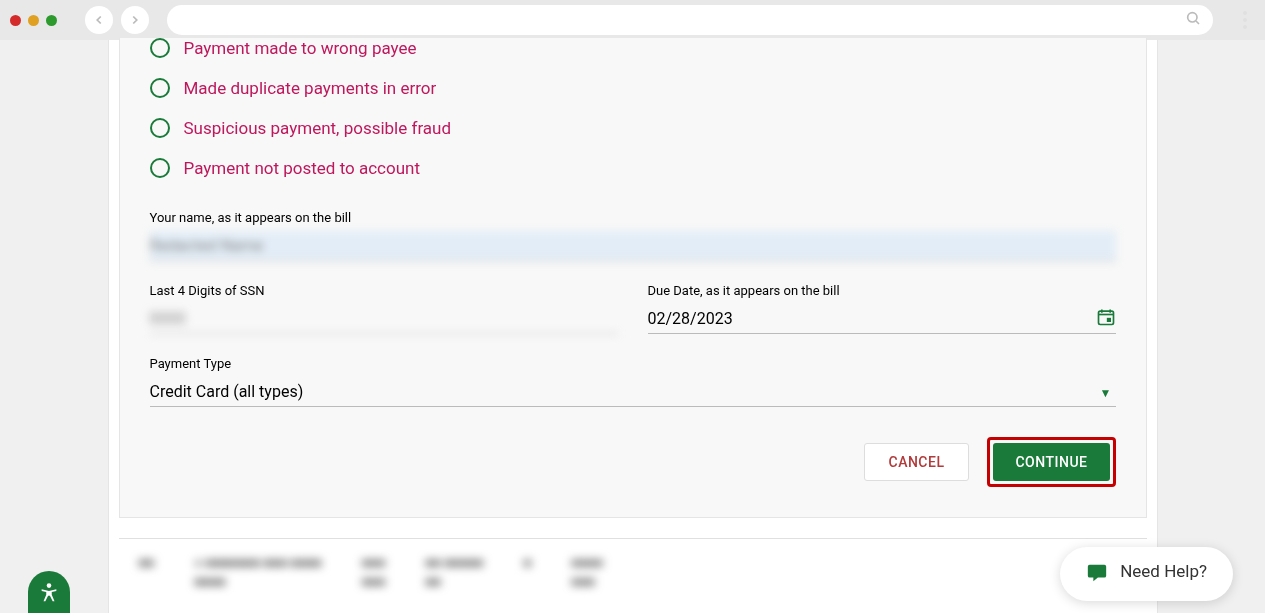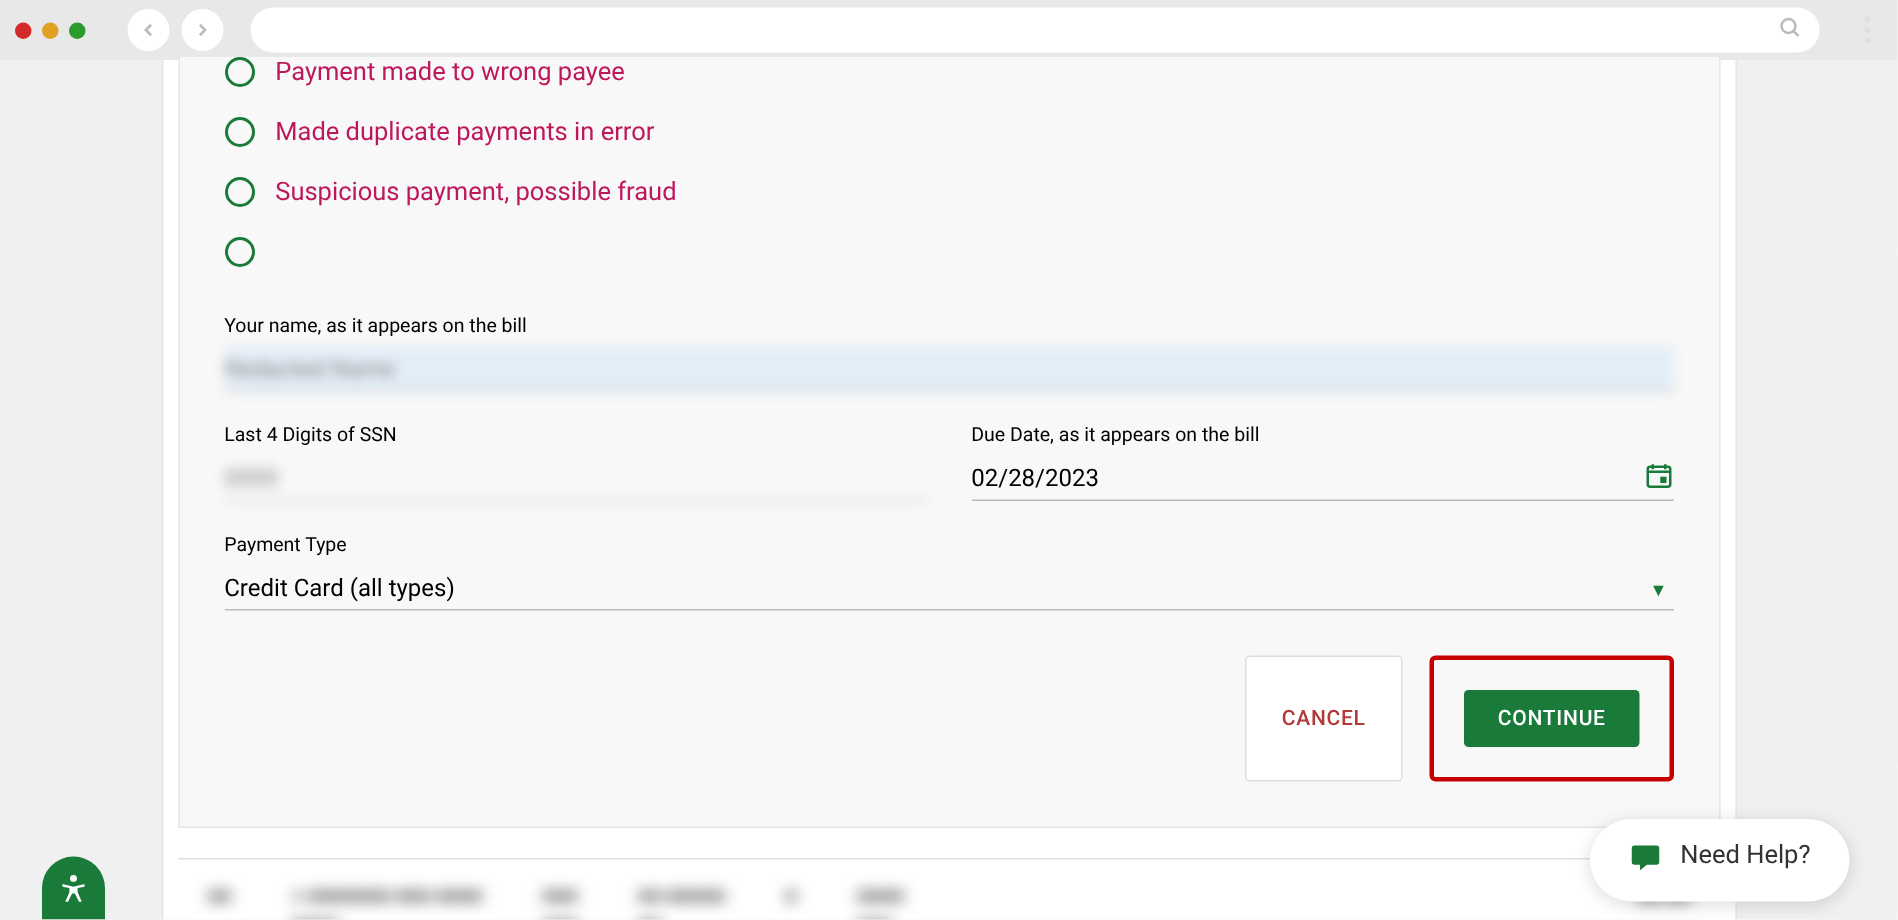--- a/index.html
+++ b/index.html
@@ -36,24 +36,24 @@
     .text-input.highlighted { background: #e3edf7; }
     .blurred { filter: blur(4px); color: #888; user-select: none; }
     .two-col { display: flex; gap: 30px; }
     .two-col .field { flex: 1; }
     .date-wrap { position: relative; }
     .calendar-icon { position: absolute; right: 0; top: 24px; color: #1a7a3a; }
     .select-wrap { position: relative; }
     .dropdown-arrow { position: absolute; right: 4px; top: 30px; color: #1a7a3a; font-size: 12px; }
 
     
-    .btn-row { display: flex; justify-content: flex-end; gap: 18px; margin-top: 30px; }
+    .btn-row { display: flex; justify-content: flex-end; gap: 18px; margin-top: 30px; align-items: center; }
     .btn-cancel { color: #b23a3a; background: #fff; border: 1px solid #ddd; padding: 10px 24px; font-size: 14px; font-weight: 500; letter-spacing: 0.5px; cursor: pointer; border-radius: 3px; }
     .btn-continue { background: #1a7a3a; color: #fff; border: none; padding: 11px 22px; font-size: 14px; font-weight: 500; letter-spacing: 0.5px; cursor: pointer; border-radius: 3px; }
-    .continue-highlight { border: 3px solid #c40000; padding: 20px; display: inline-block; border-radius: 4px; }
+    .continue-highlight { border: 3px solid #c40000; padding: 3px; display: inline-block; border-radius: 4px; }
 
     
     .bottom-divider { margin: 20px 10px 0 10px; border-top: 1px solid #e0e0e0; }
     .bottom-row { display: flex; padding: 16px 30px 0 30px; gap: 40px; filter: blur(5px); color: #555; font-size: 13px; }
     .bottom-row .col { display: flex; flex-direction: column; gap: 4px; }
     .bottom-row .col .line1 { font-weight: 600; }
 
     
     .need-help { position: absolute; bottom: 12px; right: 32px; background: #fff; border-radius: 30px; box-shadow: 0 2px 12px rgba(0,0,0,0.15); padding: 14px 26px; display: flex; align-items: flex-start; gap: 12px; font-size: 17px; color: #333; }
 
@@ -110,20 +110,21 @@
       <div class="radio-row">
         <span class="radio-circle"></span>
         <span class="radio-label">Made duplicate payments in error</span>
       </div>
       <div class="radio-row">
         <span class="radio-circle"></span>
         <span class="radio-label">Suspicious payment, possible fraud</span>
       </div>
       <div class="radio-row">
         <span class="radio-circle"></span>
+        <span class="radio-label">Payment not posted to account</span>
       </div>
 
       <div class="field">
         <label class="field-label">Your name, as it appears on the bill</label>
         <input class="text-input highlighted blurred" readonly="" value="Redacted Name" style="">
       </div>
 
       <div class="two-col">
         <div class="field">
           <label class="field-label">Last 4 Digits of SSN</label>

